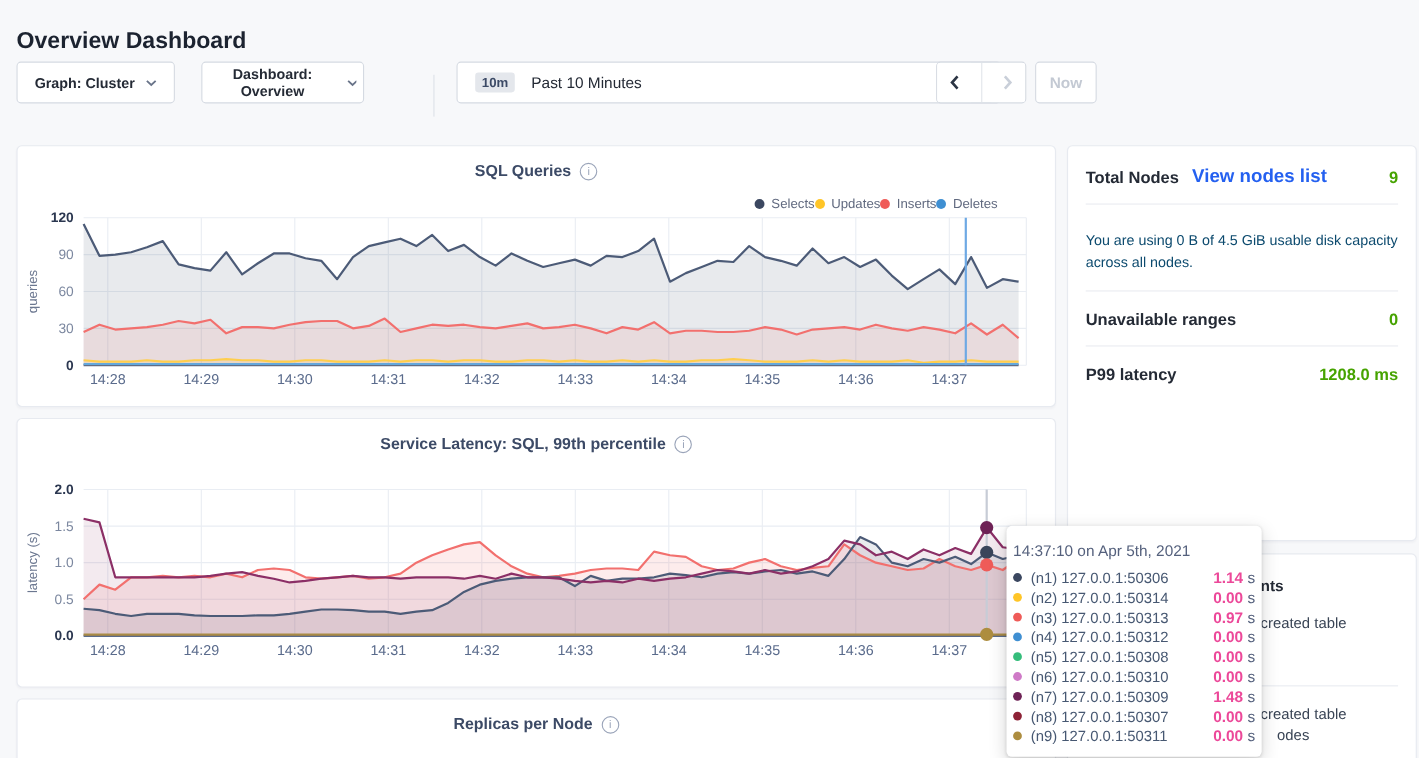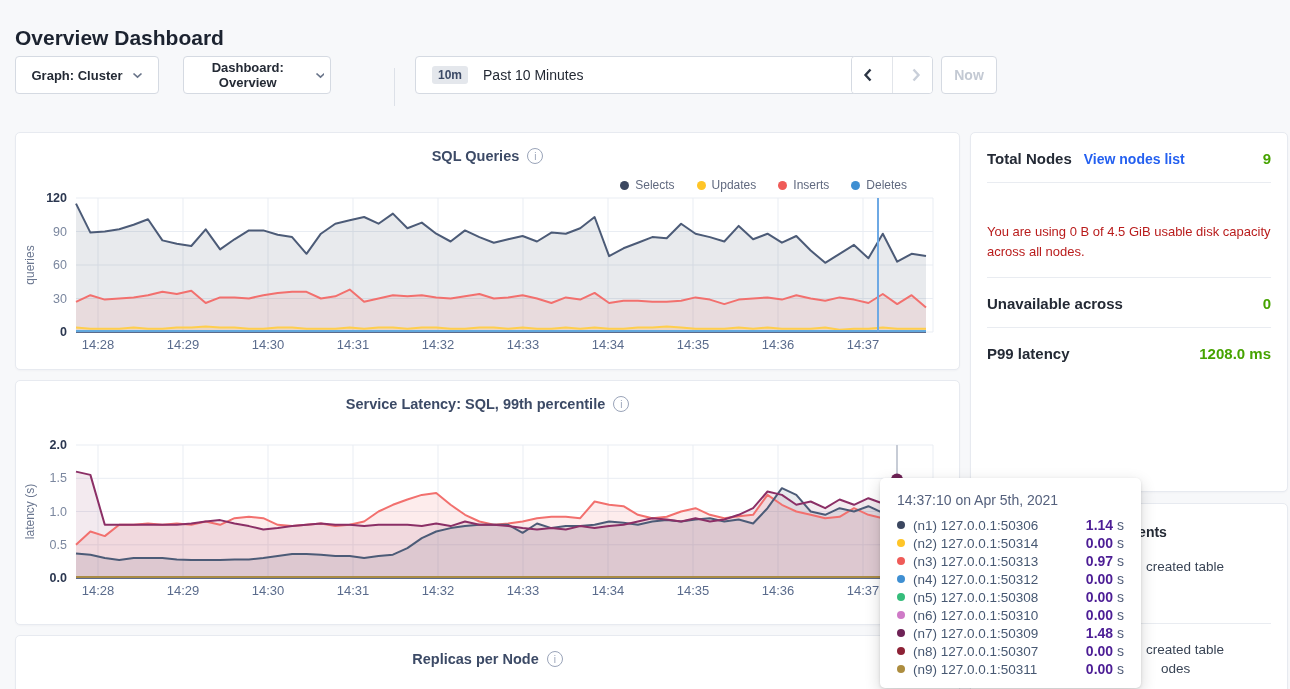--- a/index.html
+++ b/index.html
@@ -22,47 +22,47 @@
   .pdiv{width:1px;height:36px;background:#e2e5ea}
   .now-btn{left:941px;width:56px;font-weight:700;font-size:14px;color:#c3c9d3}
   
   .card{position:absolute;background:#fff;border:1px solid #e7eaf0;border-radius:5px;box-sizing:border-box;
         box-shadow:0 1px 2px rgba(30,40,60,0.03)}
   .chart-title{position:absolute;top:15px;left:0;right:0;display:flex;justify-content:center;align-items:center;
                gap:8px;font-size:14.5px;font-weight:700;color:#3c4a66}
   .info-ic{width:16px;height:16px;border:1.5px solid #9aa4b9;border-radius:50%;color:#9aa4b9;font-size:10px;
            display:flex;align-items:center;justify-content:center;box-sizing:border-box;font-weight:400}
   .info-ic::before{content:"i"}
-  .legend{position:absolute;top:45px;right:52px;display:flex;gap:22px}
+  .legend{position:absolute;top:45px;right:52px;display:flex;}
   .leg-item{display:flex;align-items:center;gap:6px;font-size:12px;color:#60697f;cursor:pointer}
   .leg-dot{width:9px;height:9px;border-radius:50%}
   .plot{position:absolute;left:0}
   
   .sum-h{padding-top:15px;margin-bottom:10px;text-align:center;font-size:14px;font-weight:700;color:#242a35}
   .sum-row{margin:0 16px;padding:17px 0 15px;border-bottom:1px solid #e9ecf1}
   .sum-row:last-child{border-bottom:none}
   .sum-top{display:flex;align-items:flex-end}
   .sum-label{font-weight:700;font-size:15px;color:#242a35}
-  .sum-link{color:#2460f0;font-weight:700;font-size:14px;margin-left:12px;text-decoration:none;cursor:pointer}
+  .sum-link{color:#2460f0;font-weight:700;font-size:17px;margin-left:12px;text-decoration:none;cursor:pointer}
   .sum-val{margin-left:auto;color:#46a300;font-weight:700;font-size:15px;white-space:nowrap}
-  .sum-desc{margin-top:22px;font-size:13px;color:#b91c1c;line-height:1.55}
+  .sum-desc{margin-top:6px;font-size:13px;color:#0c4a6e;line-height:1.55}
   
   .ev-h{position:absolute;top:20px;left:150px;font-weight:700;font-size:14px;color:#242a35}
   .ev-line{position:absolute;font-size:13.5px;color:#394455}
   .ev-div{position:absolute;top:119px;left:16px;right:16px;height:1px;background:#e9ecf1}
   .ev-l2{margin-left:15px}
   .ev-item2{line-height:19px}
   
-  .tooltip{position:absolute;left:880px;top:478px;width:261px;background:#fff;border-radius:5px;z-index:50;
-           box-shadow:0 1px 3px rgba(0,0,0,.12),0 5px 16px rgba(0,0,0,.16);padding:10px 17px;box-sizing:border-box}
+  .tooltip{position:absolute;left:915px;top:478px;width:232px;background:#fff;border-radius:5px;z-index:50;
+           box-shadow:0 1px 3px rgba(0,0,0,.12),0 5px 16px rgba(0,0,0,.16);padding:10px 6px;box-sizing:border-box}
   .tt-h{font-size:14px;color:#55617d;margin:4px 0 8px}
   .tt-row{display:flex;align-items:center;gap:8px;font-size:13.5px;color:#475872;height:18px}
   .tt-dot{width:8px;height:8px;border-radius:50%;flex:none}
   .tt-val{margin-left:auto;font-size:14px;color:#55617d;white-space:nowrap}
-  .tt-val b{color:#4c1d95;font-weight:700}
+  .tt-val b{color:#ec4899;font-weight:700}
 </style>
 </head>
 <body>
 
 <h1 class="page-title">Overview Dashboard</h1>
 
 <button class="btn dd" style="left:15px;width:144px">
   <span>Graph: Cluster</span>
   <svg class="chev-svg" width="11" height="7">
       <path d="M1.5 1.5 L5.5 5.2 L9.5 1.5" stroke="#697489" stroke-width="1.7" fill="none"></path>
@@ -237,21 +237,21 @@
       <span class="sum-label">Total Nodes</span>
       <a class="sum-link">View nodes list</a>
       <span class="sum-val">9</span>
     </div>
   </div>
   <div class="sum-row">
     <div class="sum-desc">You are using 0 B of 4.5 GiB usable disk capacity across all nodes.</div>
   </div>
   <div class="sum-row">
     <div class="sum-top">
-      <span class="sum-label">Unavailable across</span>
+      <span class="sum-label">Unavailable ranges</span>
       <span class="sum-val">0</span>
     </div>
   </div>
   <div class="sum-row">
     <div class="sum-top">
       <span class="sum-label">P99 latency</span>
       <span class="sum-val">1208.0 ms</span>
     </div>
   </div>
 </div>

